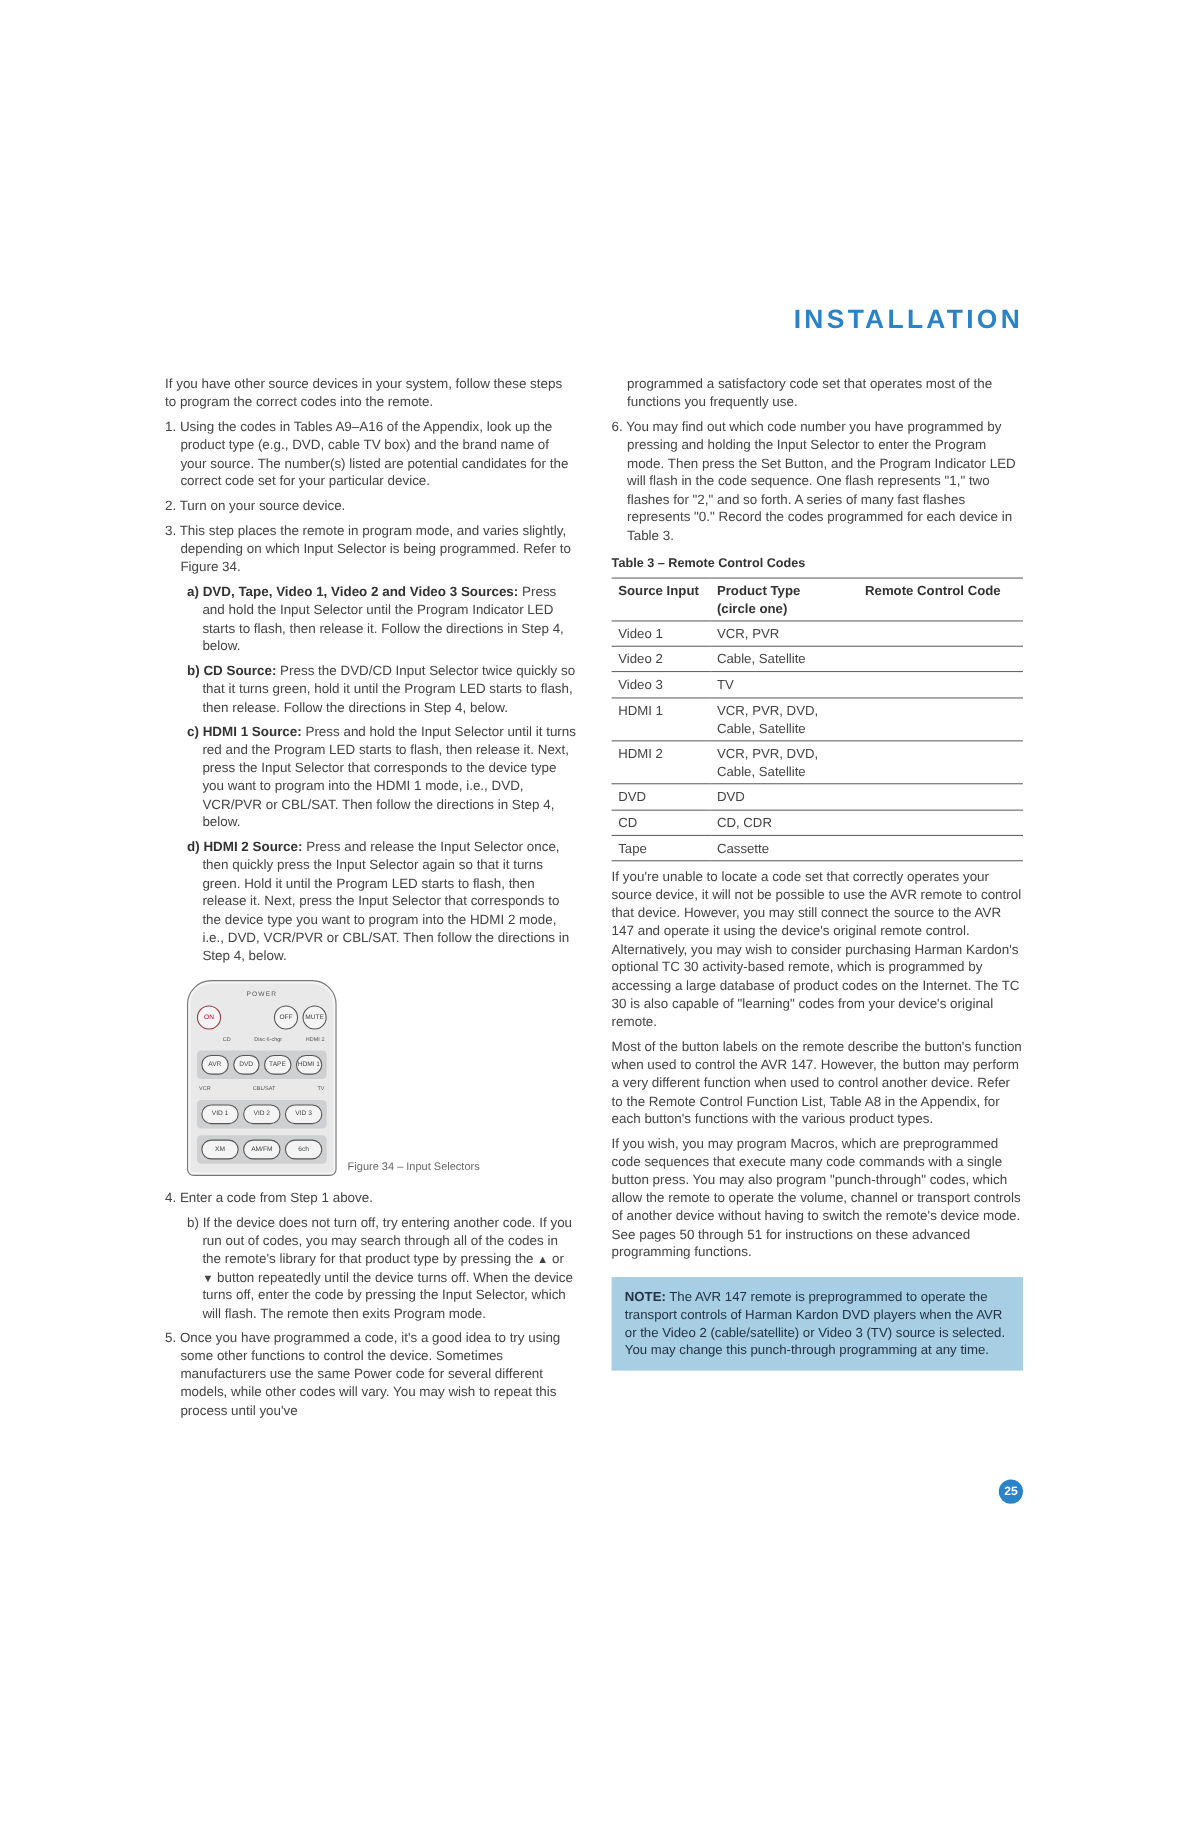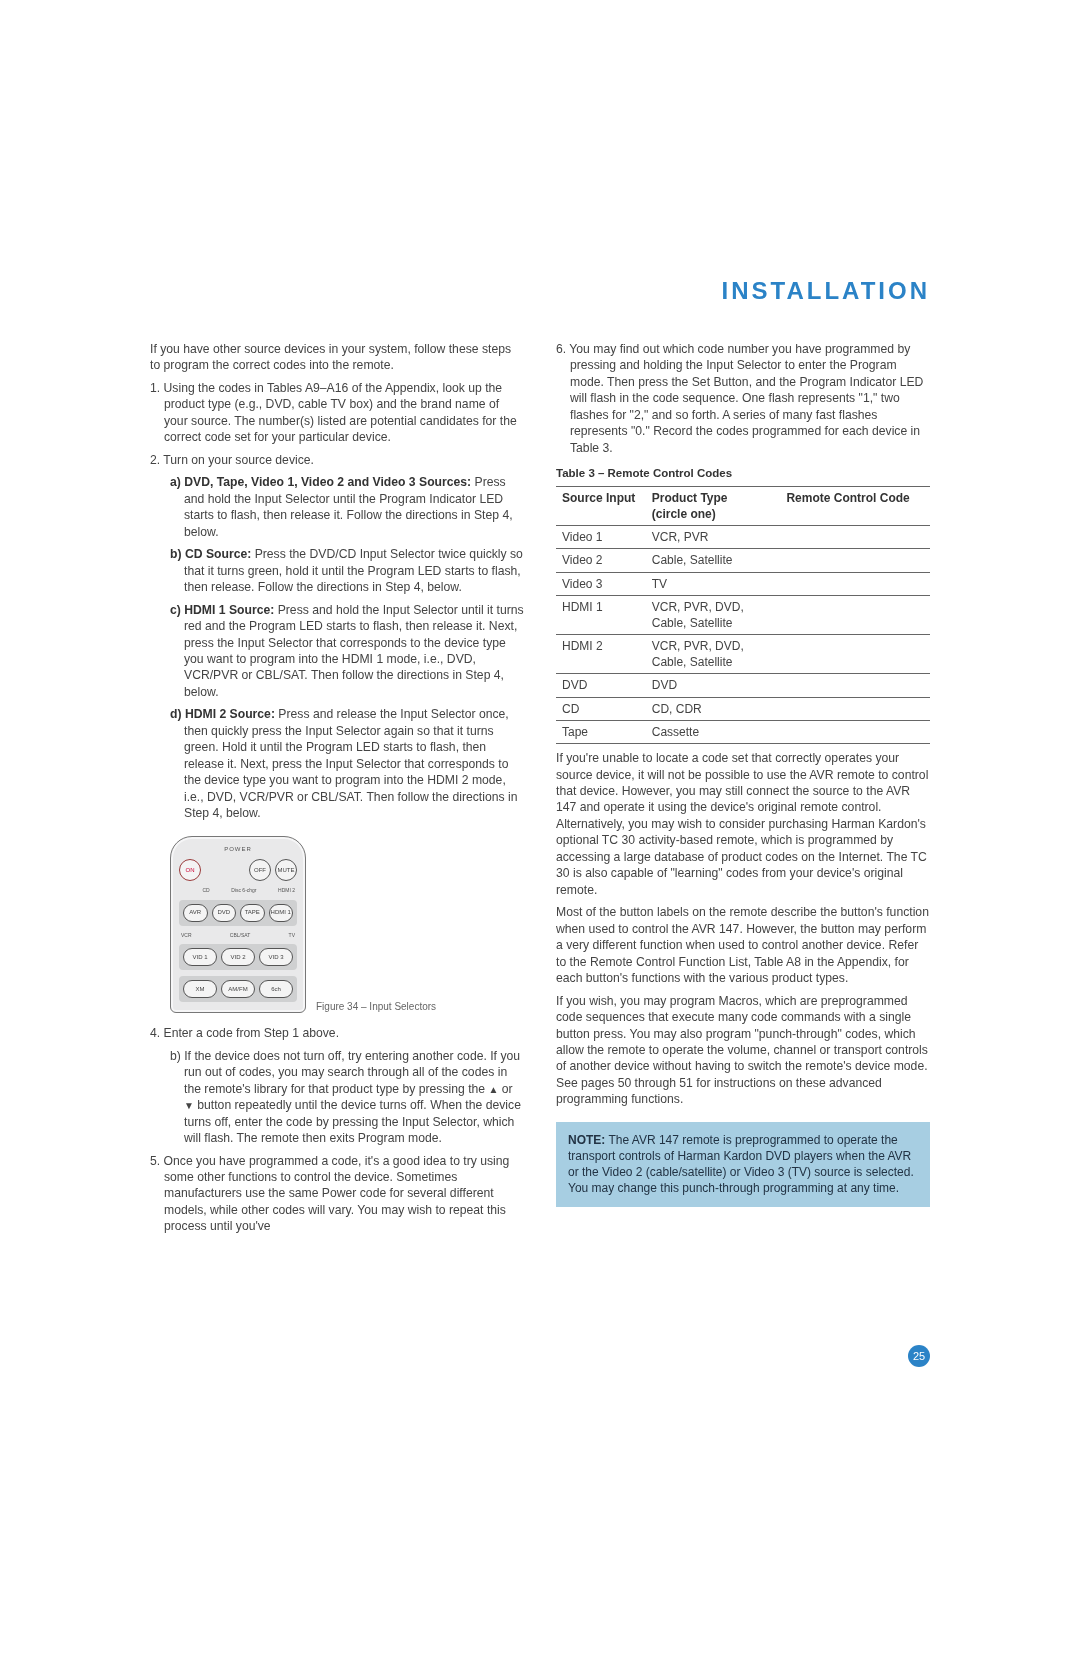--- a/index.html
+++ b/index.html
@@ -65,21 +65,21 @@
   .pagebadge {
     position: absolute;
     right: 150px;
     bottom: 300px;
     width: 22px;
     height: 22px;
     border-radius: 50%;
     background: #2b83c7;
     color: #fff;
     font-size: 11px;
-    font-weight: 400;
+    font-weight: 700;
     display: flex;
     align-items: center;
     justify-content: center;
   }
   
   .figwrap { display: flex; align-items: flex-end; gap: 10px; margin: 14px 0 12px 20px; }
   .remote {
     width: 136px;
     background: #e9e9ea;
     border: 1px solid #777;
@@ -119,20 +119,21 @@
 
 <div class="page">
   <div class="title">INSTALLATION</div>
 
   <div class="twocol">
 
     <div class="col">
       <p class="para">If you have other source devices in your system, follow these steps to program the correct codes into the remote.</p>
       <p class="indent1">1. Using the codes in Tables A9–A16 of the Appendix, look up the product type (e.g., DVD, cable TV box) and the brand name of your source. The number(s) listed are potential candidates for the correct code set for your particular device.</p>
       <p class="indent1">2. Turn on your source device.</p>
+      <p class="indent1">3. This step places the remote in program mode, and varies slightly, depending on which Input Selector is being programmed. Refer to Figure 34.</p>
 
       <p class="indent2">
         <span class="b">a) DVD, Tape, Video 1, Video 2 and Video 3 Sources:</span><span> Press and hold the Input Selector until the Program Indicator LED starts to flash, then release it. Follow the directions in Step 4, below.</span>
       </p>
       <p class="indent2">
         <span class="b">b) CD Source:</span><span> Press the DVD/CD Input Selector twice quickly so that it turns green, hold it until the Program LED starts to flash, then release. Follow the directions in Step 4, below.</span>
       </p>
       <p class="indent2">
         <span class="b">c) HDMI 1 Source:</span><span> Press and hold the Input Selector until it turns red and the Program LED starts to flash, then release it. Next, press the Input Selector that corresponds to the device type you want to program into the HDMI 1 mode, i.e., DVD, VCR/PVR or CBL/SAT. Then follow the directions in Step 4, below.</span>
       </p>
@@ -181,20 +182,21 @@
       </div>
 
       <p class="indent1">4. Enter a code from Step 1 above.</p>
       <p class="indent2">
         <span>b) If the device does not turn off, try entering another code. If you run out of codes, you may search through all of the codes in the remote's library for that product type by pressing the </span><span class="tri">▲</span> or <span class="tri">▼</span><span> button repeatedly until the device turns off. When the device turns off, enter the code by pressing the Input Selector, which will flash. The remote then exits Program mode.</span>
       </p>
       <p class="indent1">5. Once you have programmed a code, it's a good idea to try using some other functions to control the device. Sometimes manufacturers use the same Power code for several different models, while other codes will vary. You may wish to repeat this process until you've</p>
     </div>
 
     <div class="col">
+      <p class="para" style="padding-left:14px;">programmed a satisfactory code set that operates most of the functions you frequently use.</p>
       <p class="indent1">6. You may find out which code number you have programmed by pressing and holding the Input Selector to enter the Program mode. Then press the Set Button, and the Program Indicator LED will flash in the code sequence. One flash represents "1," two flashes for "2," and so forth. A series of many fast flashes represents "0." Record the codes programmed for each device in Table 3.</p>
 
       <div class="table-title">Table 3 – Remote Control Codes</div>
       <table class="codes">
         <thead>
           <tr>
             <th style="width:24%"><span class="hdrcell">Source Input</span></th>
             <th style="width:36%"><span class="hdrcell">Product Type</span><br><span class="hdrcell">(circle one)</span></th>
             <th><span class="hdrcell">Remote Control Code</span></th>
           </tr>

